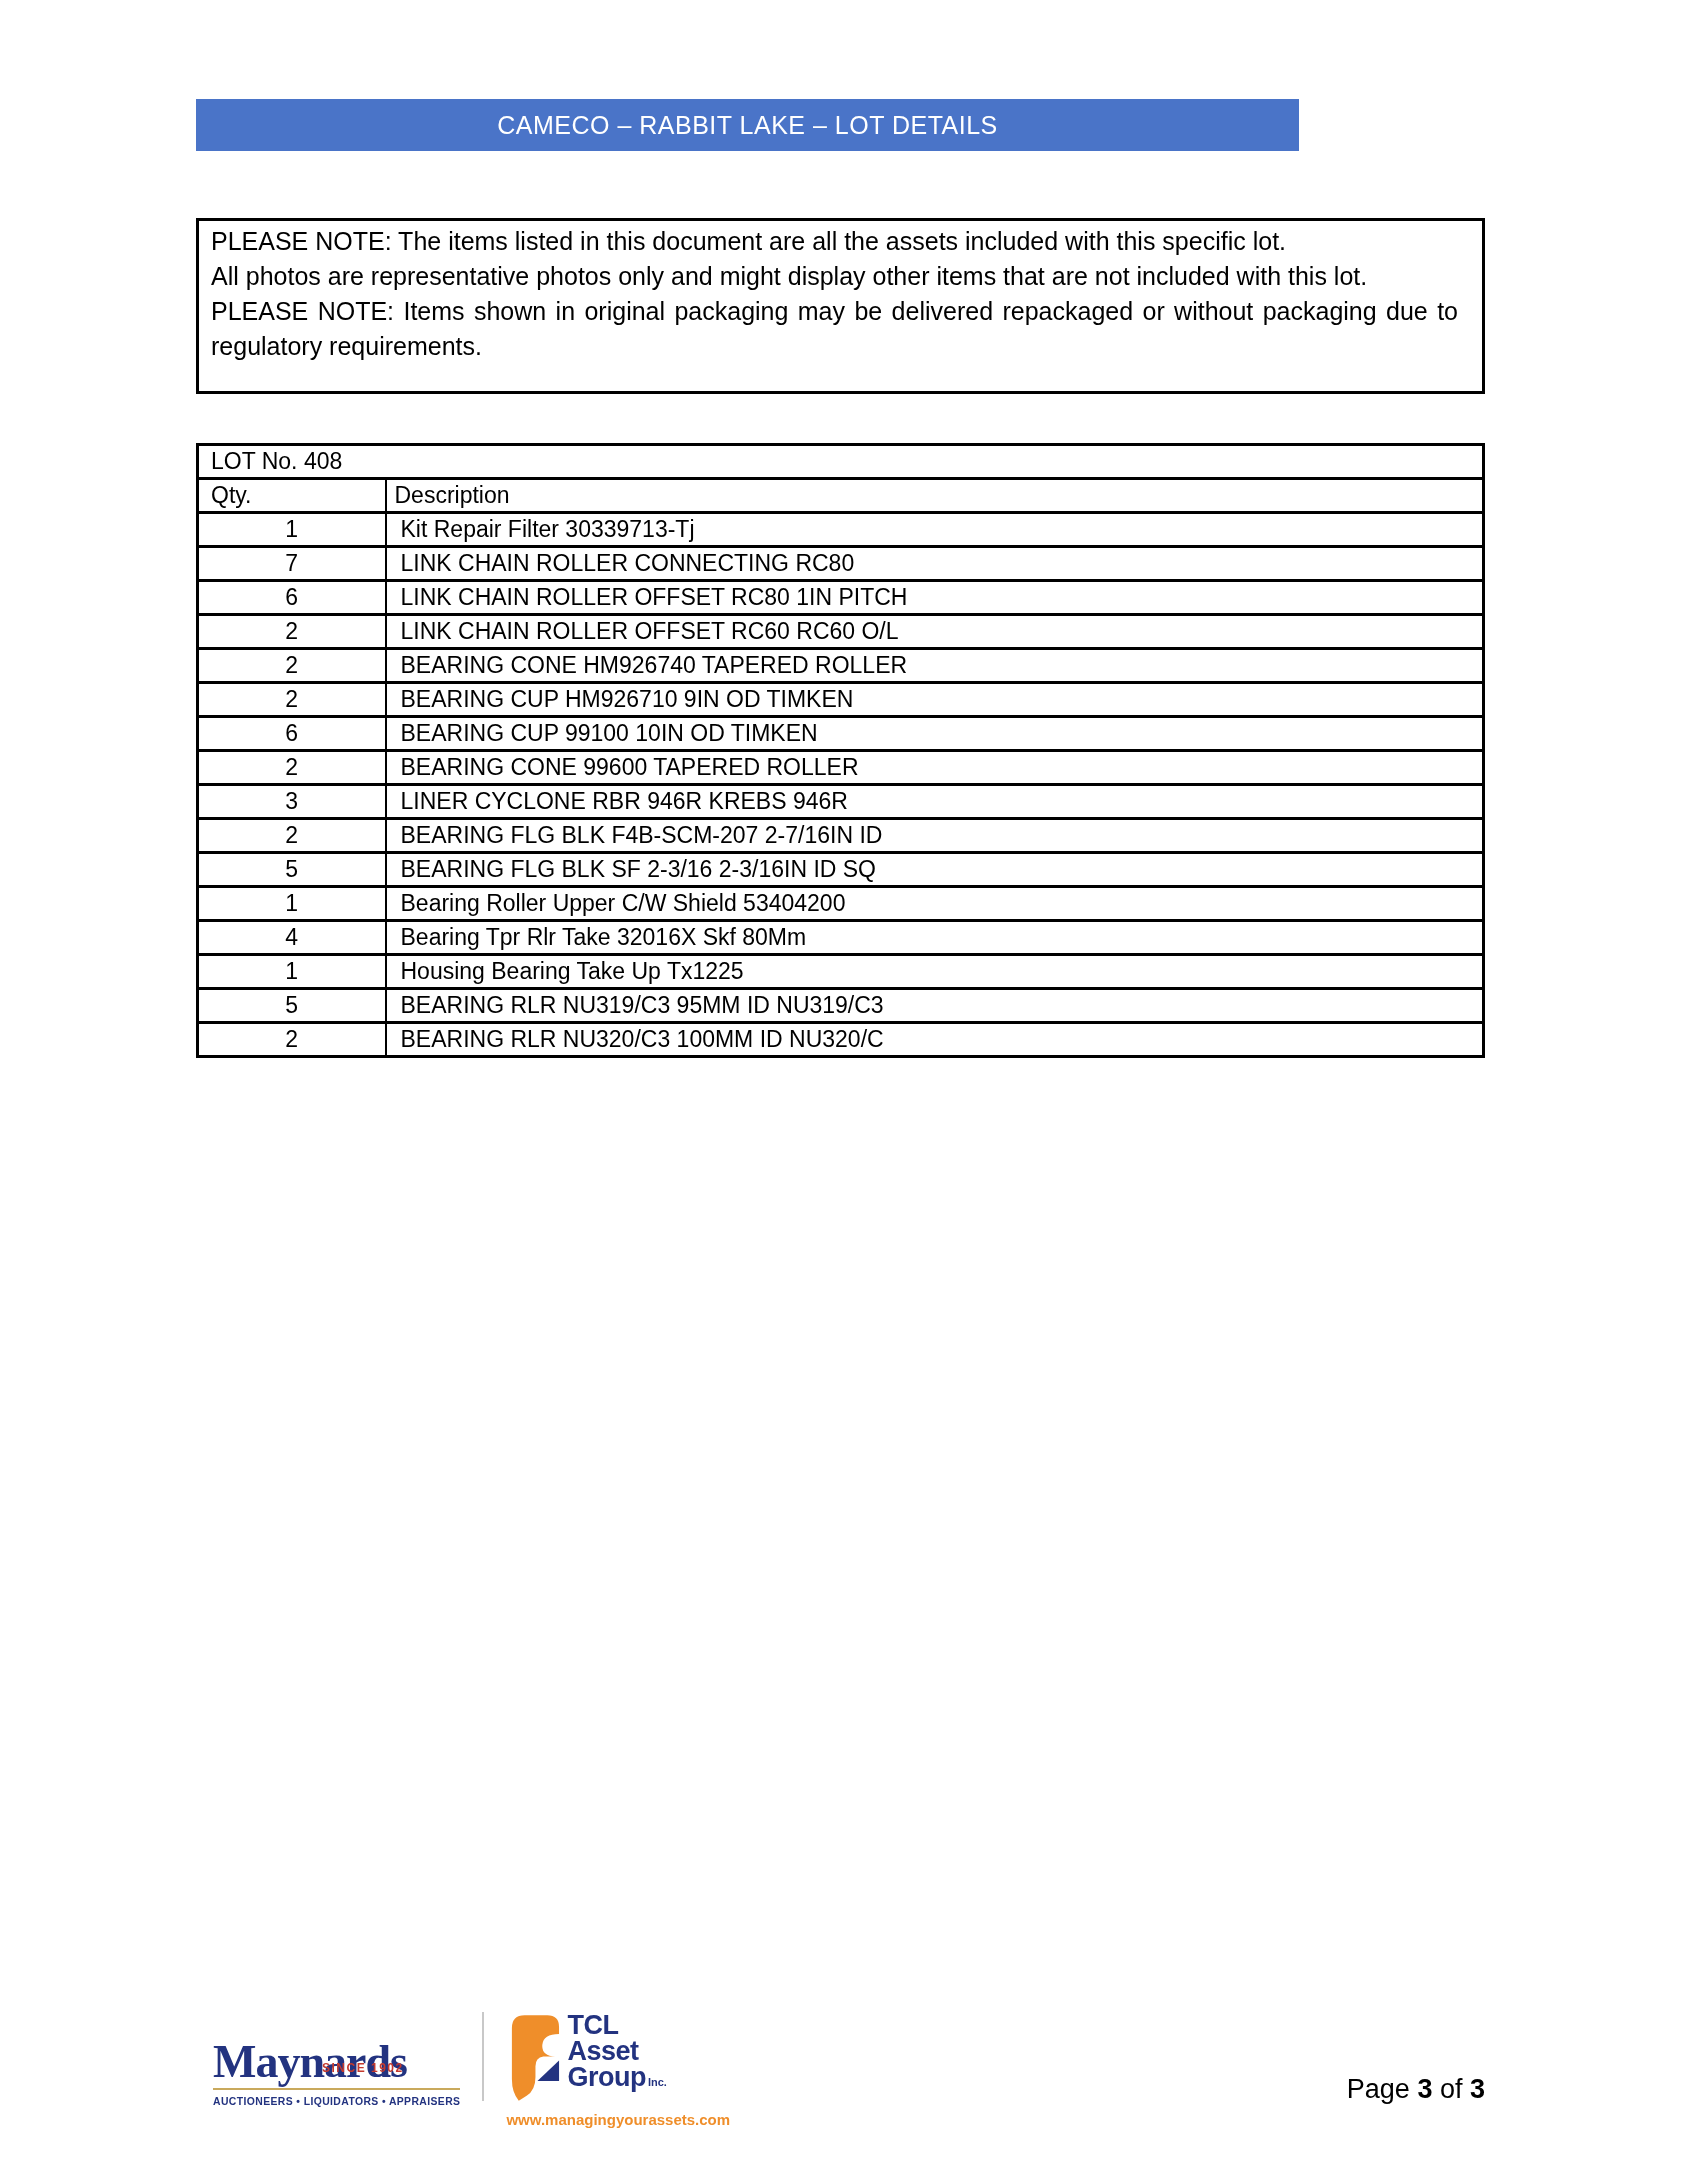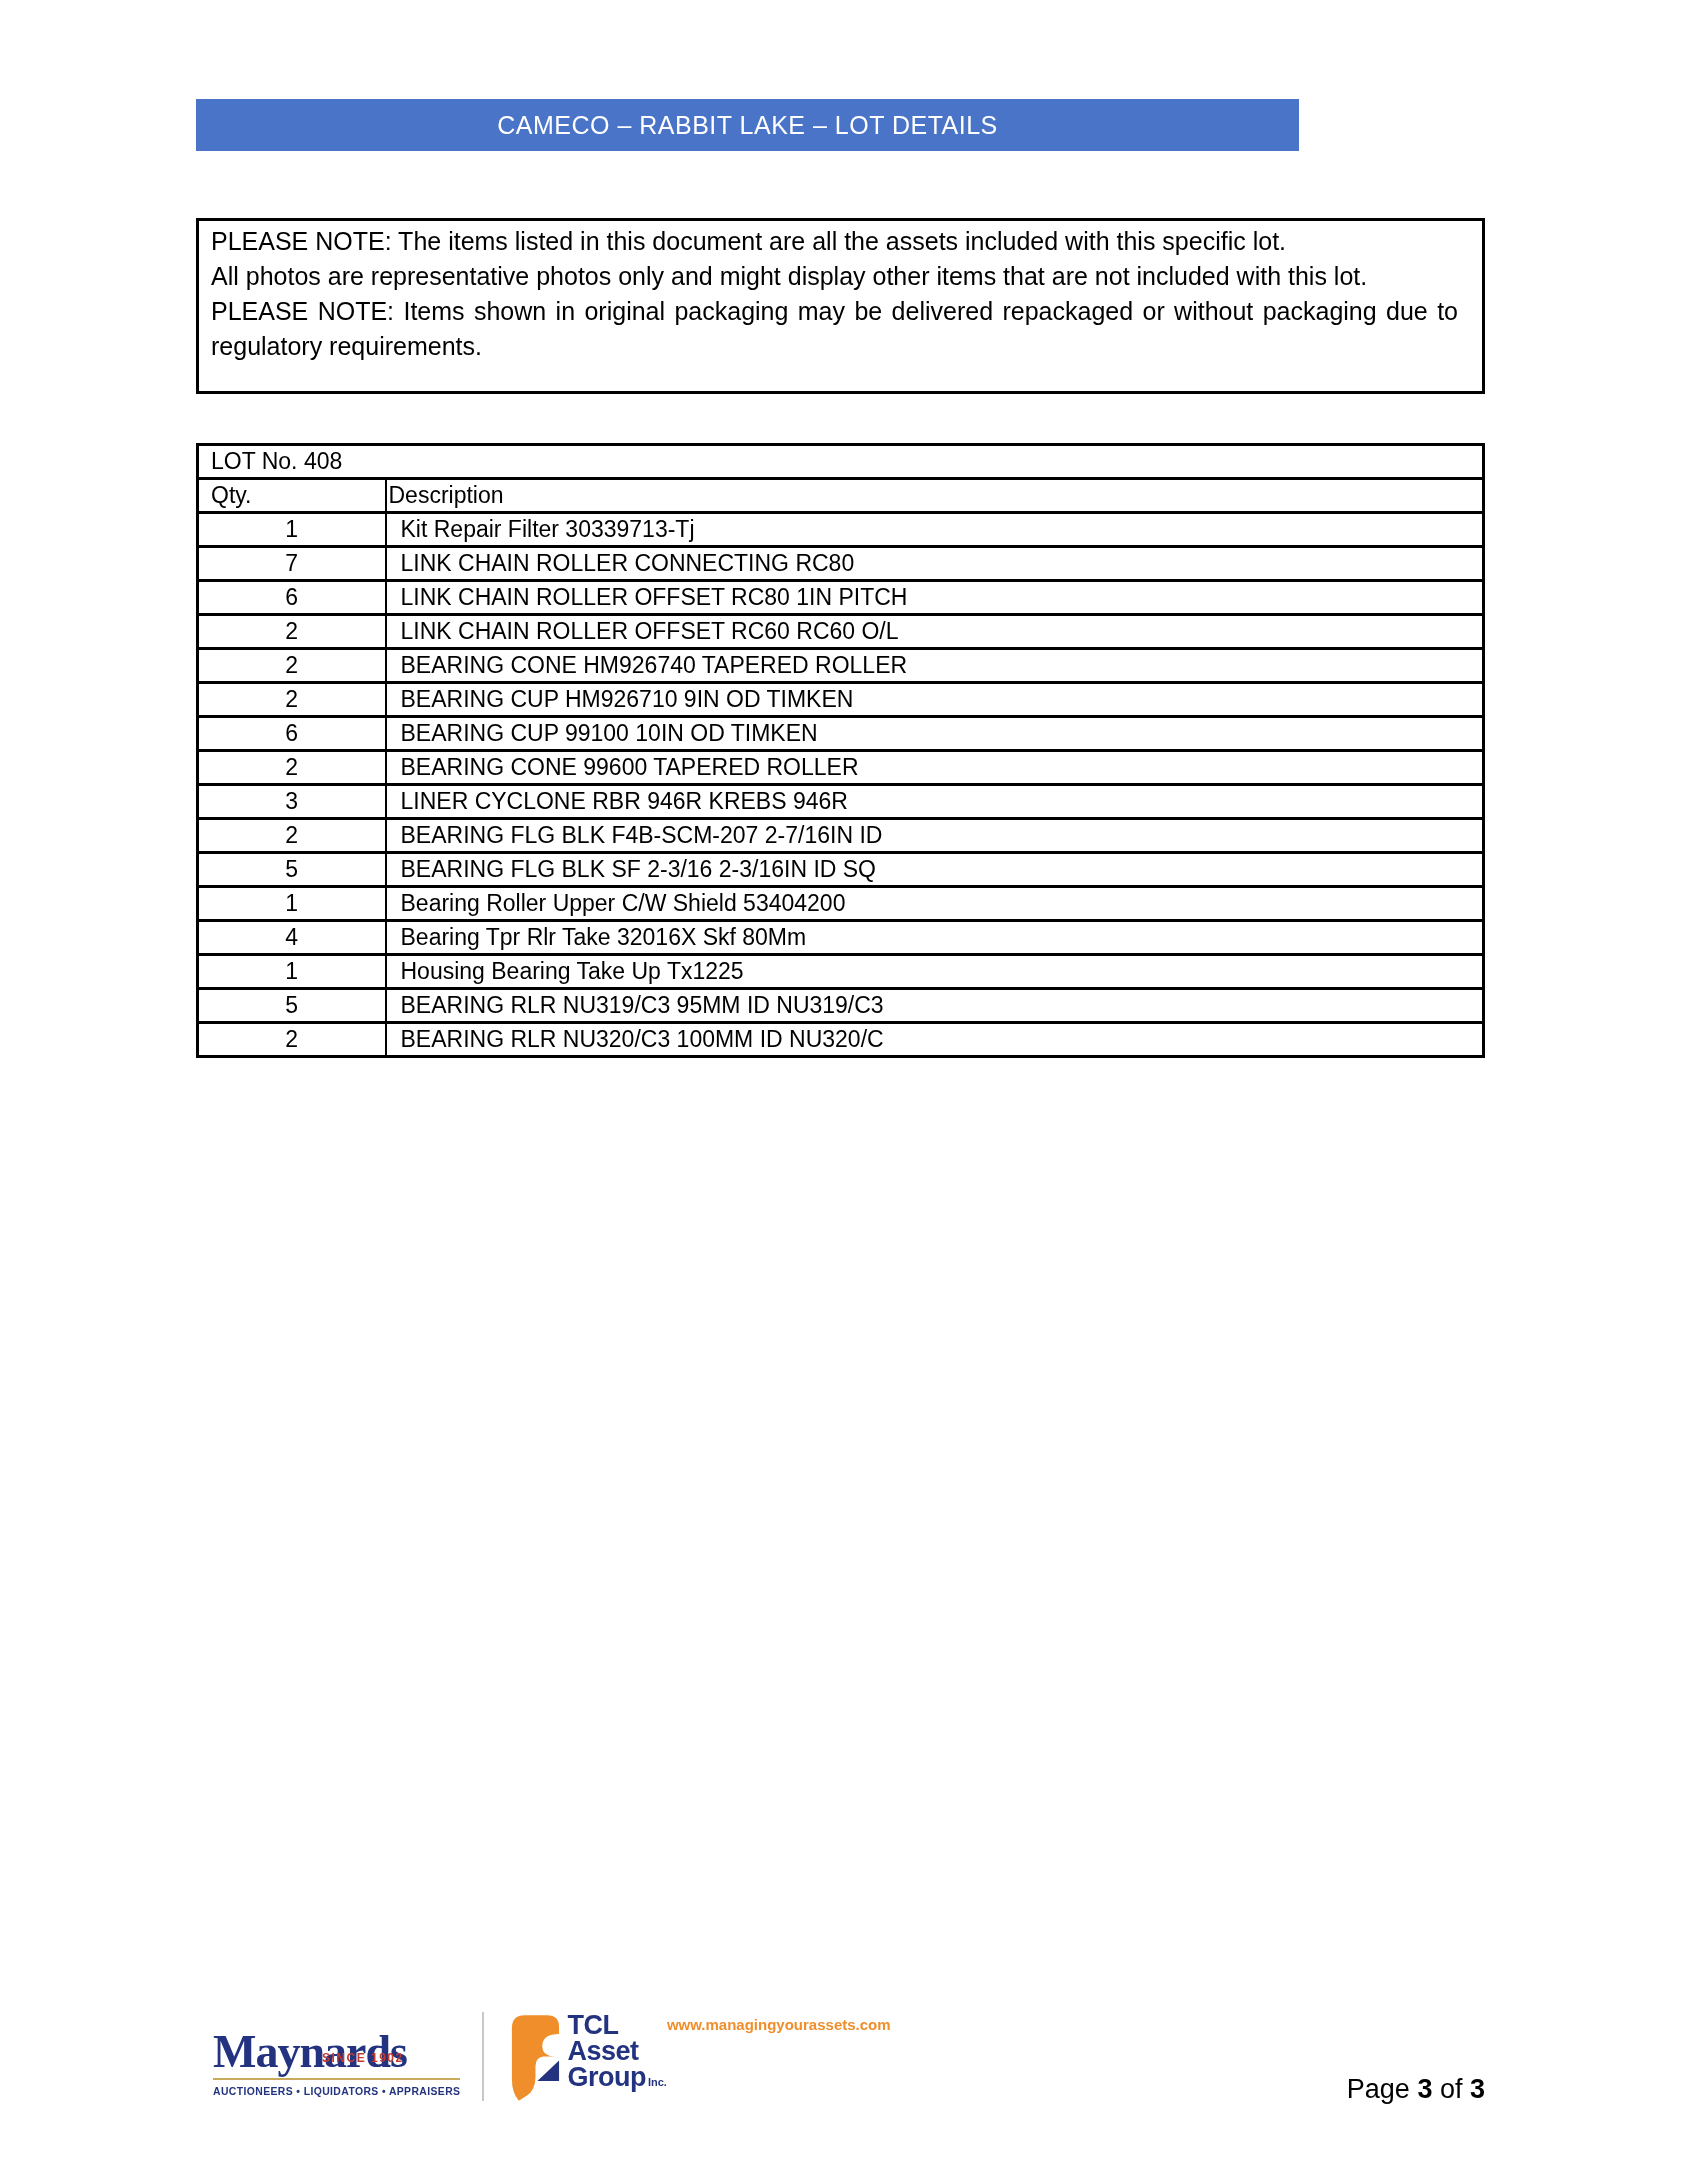--- a/index.html
+++ b/index.html
@@ -55,21 +55,21 @@
     border-bottom-width: 3px;
     height: 34px;
     font-size: 23px;
     vertical-align: middle;
     overflow: hidden;
     white-space: nowrap;
   }
   table.lot-table col.qty-col { width: 188px; }
   td.lot-header-cell { font-size: 24px; padding-left: 12px; }
   td.col-header-qty { font-size: 24px; padding-left: 12px; }
-  td.col-header-desc { font-size: 24px; padding-left: 2px; }
+  td.col-header-desc { font-size: 24px; padding-left: 8px; }
   td.qty-cell { text-align: center; }
   td.desc-cell { padding-left: 14px; margin-top: 12px; }
 
   
   .footer-logos {
     position: absolute;
     left: 213px; top: 2012px;
     display: flex;
     align-items: center;
     gap: 22px;
@@ -104,21 +104,21 @@
     font-weight: 700;
     letter-spacing: 0.4px;
     white-space: nowrap;
   }
   .logo-divider {
     width: 2px;
     height: 89px;
     background: #c8c8c8;
     align-self: flex-start;
   }
-  .tcl { display: flex; flex-direction: row; }
+  .tcl { display: flex; flex-direction: column; }
   .tcl-main { display: flex; align-items: flex-start; gap: 6px; }
   .tcl-text {
     color: #233380;
     font-weight: 700;
     font-size: 27px;
     line-height: 26px;
     letter-spacing: -0.5px;
   }
   .tcl-inc { font-size: 11px; letter-spacing: 0; margin-left: 2px; }
   .tcl-url {

